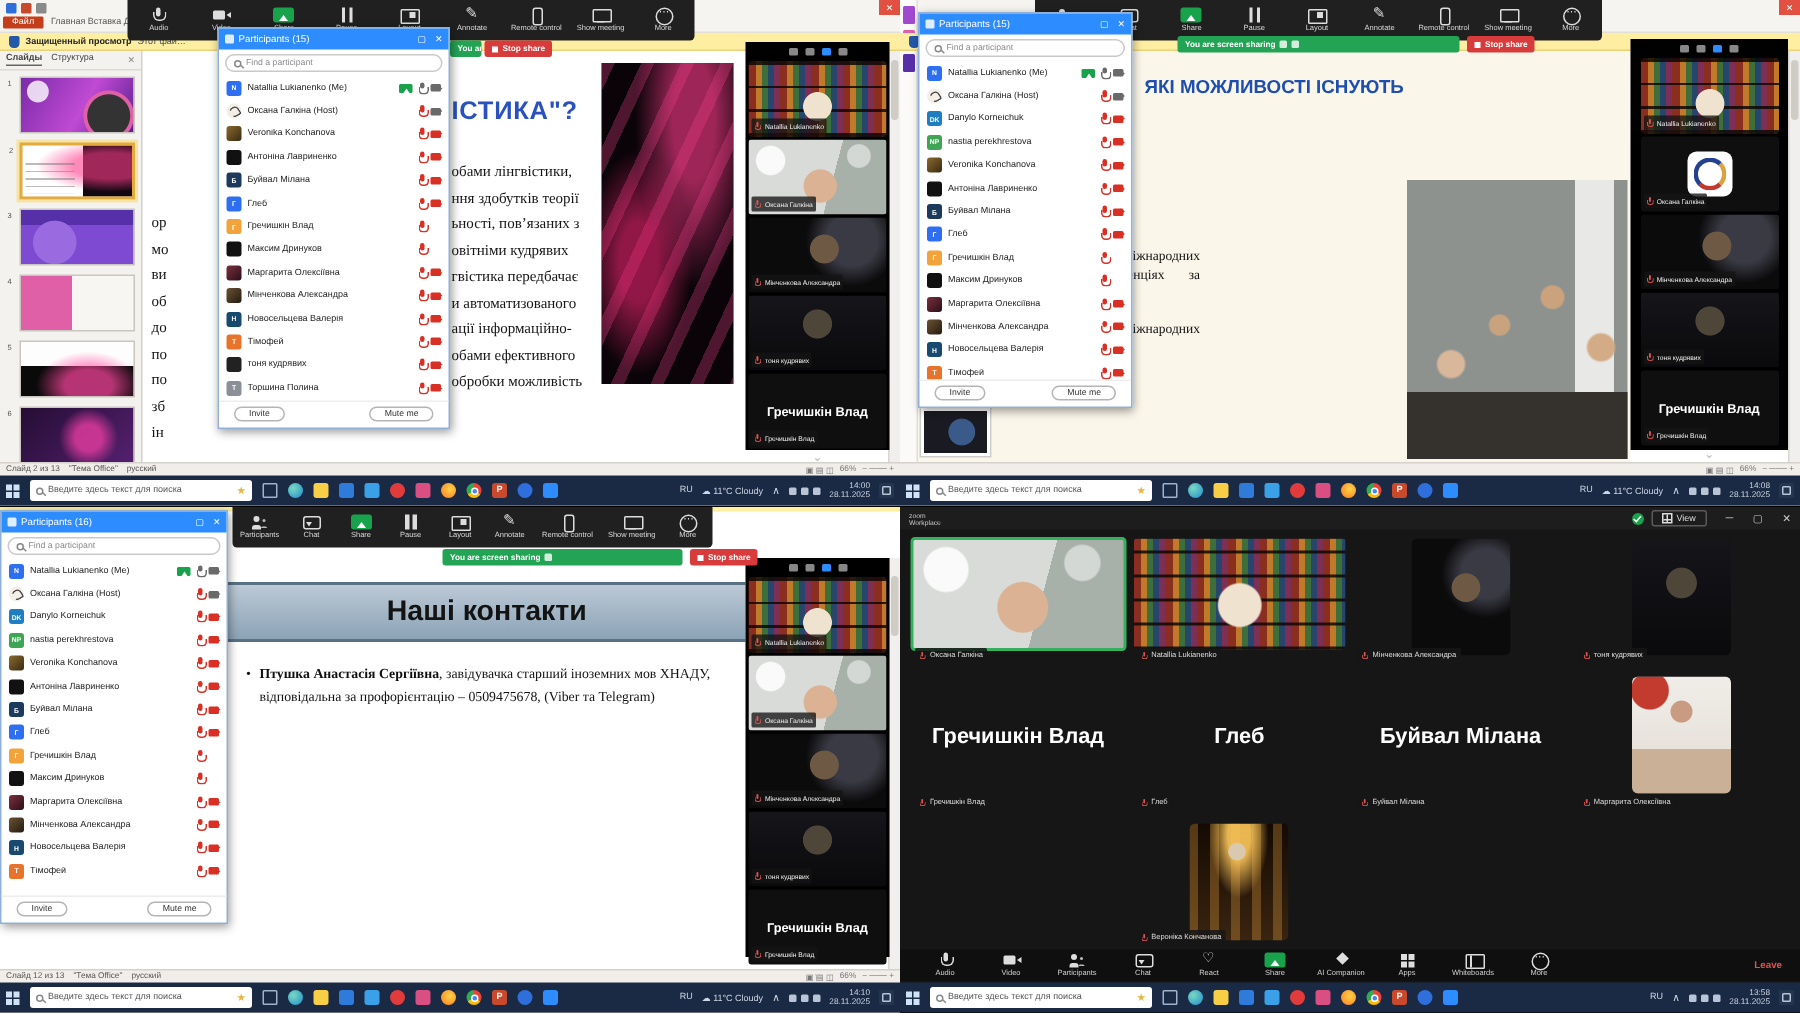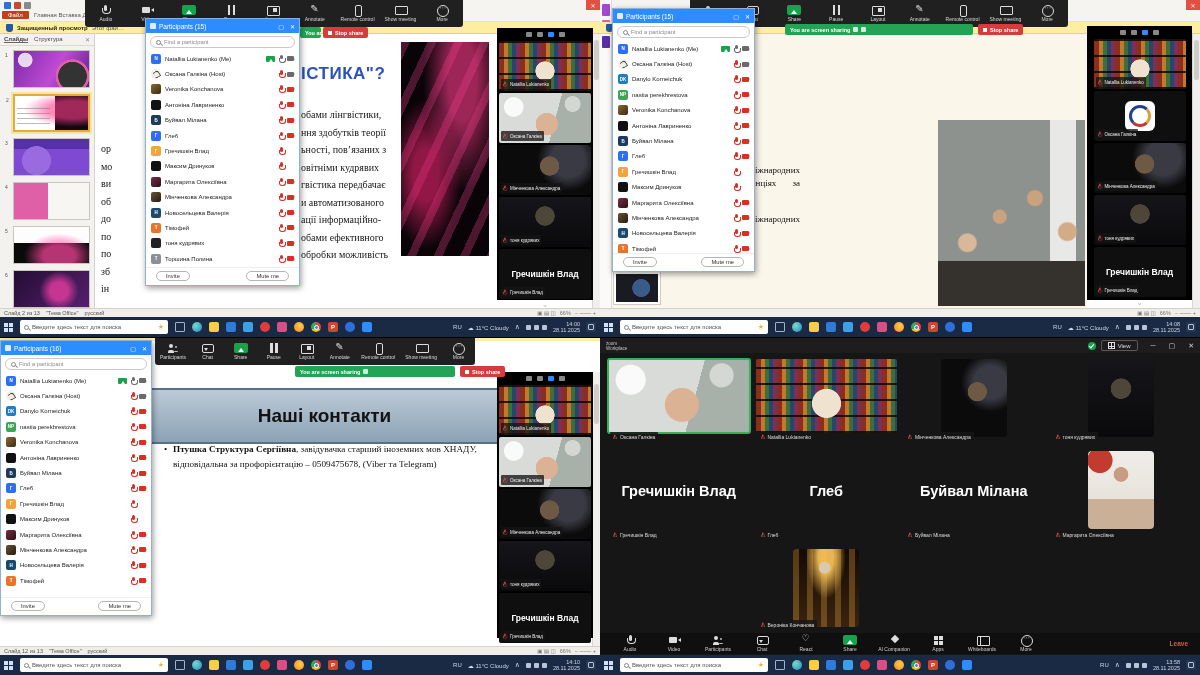--- a/index.html
+++ b/index.html
@@ -133,21 +133,21 @@
   .tr-slide{background:#fbf6ea}
   .tr-title{padding-top:16px;text-align:center;color:#1f4fae;font-weight:800;font-size:12.5px;line-height:17px}
   .tr-bullets{position:absolute;left:10px;top:62px;width:178px;list-style:none}
   .tr-bullets li{font-size:9px;line-height:13.5px;color:#111;margin-bottom:9px;padding-left:8px;position:relative;text-align:justify}
   .tr-bullets li::before{content:"•";position:absolute;left:0;top:0}
   .tr-photo{position:absolute;right:2px;bottom:2px;width:147px;height:186px}
   .tr-card{position:absolute;left:13px;bottom:32px;width:48px;height:34px;background:#fff;border:1px solid #ccc;z-index:2;padding:2px}
   .tr-card i{display:block;width:100%;height:100%;background:radial-gradient(circle at 60% 50%,#3a5a8a 0 30%,transparent 32%),#1a1a22}
   .lsliver{position:absolute;left:0;top:0;width:12px;bottom:29px;background:#fbfaf8;border-right:1px solid #e0ddd8;z-index:2}
   .lsliver i{display:block;width:8px;height:12px;margin:4px auto;border-radius:1px}
-  .bl-banner{position:absolute;left:0;right:0;top:12px;height:56px;background:linear-gradient(180deg,#bcc9d6,#8ba3b6);border-top:2px solid #5a7184;border-bottom:2px solid #5a7184;display:flex;align-items:center;justify-content:center;font-weight:800;font-size:19px;color:#131313}
+  .bl-banner{position:absolute;left:0;right:0;top:12px;height:40px;background:linear-gradient(180deg,#bcc9d6,#8ba3b6);border-top:2px solid #5a7184;border-bottom:2px solid #5a7184;display:flex;align-items:center;justify-content:center;font-weight:800;font-size:19px;color:#131313}
   .bl-bullets{position:absolute;left:12px;right:6px;top:66px;list-style:none}
   .bl-bullets li{font-size:9.2px;line-height:15px;color:#111;margin-bottom:10px;padding-left:9px;position:relative}
   .bl-bullets li::before{content:"•";position:absolute;left:0;top:0}
 
   
   .tbar{position:absolute;left:0;right:0;bottom:0;height:20px;background:#1b2a44;display:flex;align-items:center;gap:7px;padding:0 4px;z-index:70;color:#cfd6e4}
   .wlogo{display:grid;grid-template-columns:4px 4px;gap:1px;flex:0 0 auto}
   .wlogo i{width:4px;height:4px;background:#cfe3f7;display:block}
   .tsearch{width:148px;height:14px;background:#fff;border-radius:2px;color:#555;display:flex;align-items:center;gap:3px;padding:0 4px;font-size:6px;flex:0 0 auto;white-space:nowrap;overflow:hidden}
   .tsearch .star{color:#e8b63c;font-size:7px;margin-left:auto}
@@ -590,20 +590,21 @@
     <span>Этот фай…</span>
   </div>
   <div class="lsliver">
       <i style="background:#a04ad0"></i>
       <i style="background:#e060a8"></i>
       <i style="background:#5630a8"></i>
     </div>
 
   <div class="slide tr-slide" style="left:12px;top:34px;right:113px;bottom:29px">
     <div class="tr-title">
+      <div>ЯКІ МОЖЛИВОСТІ ІСНУЮТЬ</div>
     </div>
     <ul class="tr-bullets serif">
 
     <li>лінгвістична практика;</li>
         <li>виробнича практика;</li>
         <li>педагогічна практика;</li>
         <li>можливість брати участь у міжнародних науково-практичних конференціях за кордоном;</li>
         <li>можливість брати участь у міжнародних олімпіадах.</li>
       </ul>
     <div class="tr-photo bgv t-office"></div>
@@ -917,21 +918,21 @@
   </div>
 </div>
 
 <div class="q" id="q-bl">
   <div style="position:absolute;left:0;right:0;top:0;height:3px;background:#fdeea2"></div>
 
   <div class="slide" style="left:152px;top:38px;width:345px;bottom:29px">
     <div class="bl-banner">Наші контакти</div>
     <ul class="bl-bullets serif">
 
-    <li><b>Птушка Структура Сергіївна</b><span>, завідувачка старший іноземних мов ХНАДУ, відповідальна за профорієнтацію – 0509475678, (Viber та Telegram)</span></li>
+    <li><b>Птушка Анастасія Сергіївна</b><span>, завідувачка старший іноземних мов ХНАДУ, відповідальна за профорієнтацію – 0509475678, (Viber та Telegram)</span></li>
       </ul>
   </div>
 
   <div class="ztb" style="left:155px;top:0;width:320px">
 
   <div class="zit">
         <span class="zi zi-people"></span>
         <span class="lb">Participants</span>
       </div>
       <div class="zit">

